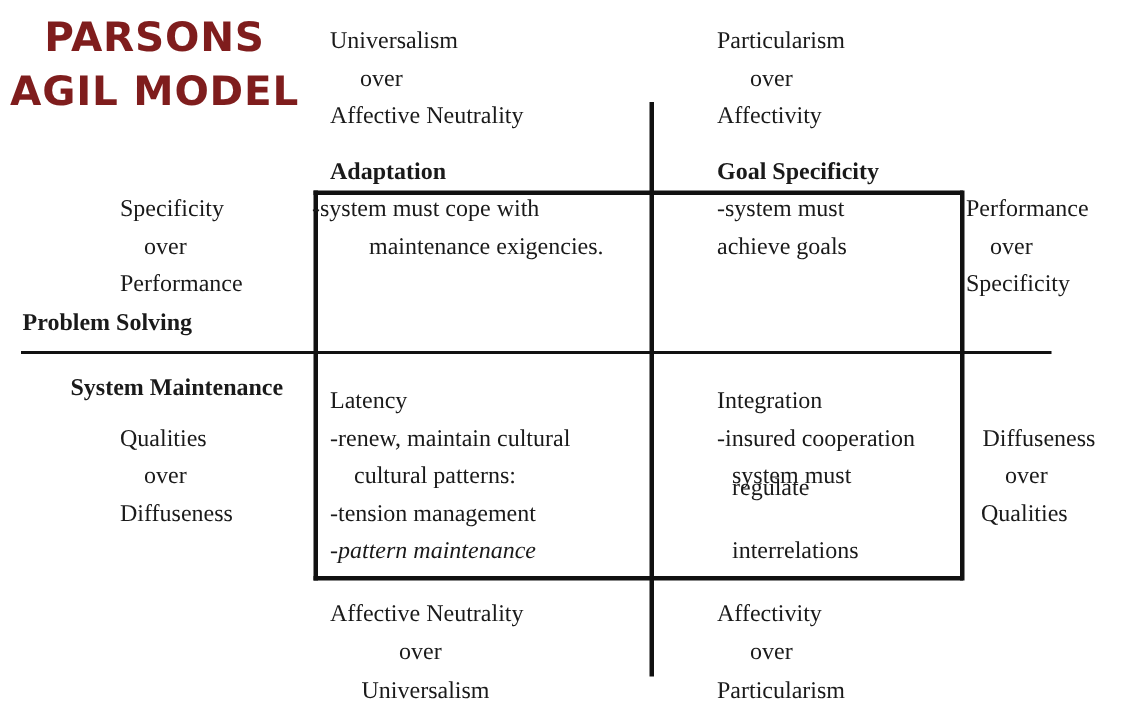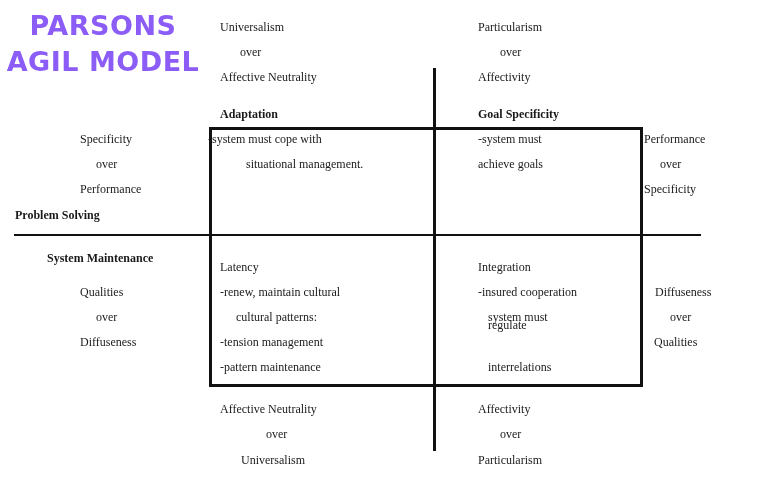--- a/index.html
+++ b/index.html
@@ -1,23 +1,23 @@
 <!DOCTYPE html>
 <html><head>
 <meta charset="utf-8">
 <style>
   html, body { margin:0; padding:0; background:#ffffff; }
   body { width:762px; height:480px; position:relative; overflow:hidden; color:#111; }
   .title {
     position:absolute; left:0; width:206px; text-align:center;
     font-family:"DejaVu Sans", sans-serif; font-weight:bold; font-size:27px; letter-spacing:0.5px;
-    color:#8b5cf6; line-height:36px;
+    color:#7f1d1d; line-height:36px;
   }
   .t {
-    position:absolute; font-family:"Liberation Serif", serif; font-size:12px;
+    position:absolute; font-family:"Liberation Serif", serif; font-size:16px;
     line-height:25px; white-space:pre; color:#1a1a1a;
   }
   .b { font-weight:bold; }
   .line { position:absolute; background:#111; }
 </style>
 </head>
 <body>
 
 <div class="title" style="top:8px;">PARSONS</div>
 <div class="title" style="top:44px;">AGIL MODEL</div>
@@ -34,21 +34,21 @@
 <div class="t" style="left:220px; top:65px;">Affective Neutrality</div>
 
 <div class="t" style="left:478px; top:15px;">Particularism</div>
 <div class="t" style="left:500px; top:40px;">over</div>
 <div class="t" style="left:478px; top:65px;">Affectivity</div>
 
 <div class="t b" style="left:220px; top:102px;">Adaptation</div>
 <div class="t b" style="left:478px; top:102px;">Goal Specificity</div>
 
 <div class="t" style="left:208px; top:127px;">-system must cope with</div>
-<div class="t" style="left:246px; top:152px;">situational management.</div>
+<div class="t" style="left:246px; top:152px;">maintenance exigencies.</div>
 
 <div class="t" style="left:478px; top:127px;">-system must</div>
 <div class="t" style="left:478px; top:152px;">achieve goals</div>
 
 <div class="t" style="left:80px; top:127px;">Specificity</div>
 <div class="t" style="left:96px; top:152px;">over</div>
 <div class="t" style="left:80px; top:177px;">Performance</div>
 <div class="t b" style="left:15px; top:203px;">Problem Solving</div>
 
 <div class="t" style="left:644px; top:127px;">Performance</div>
@@ -57,21 +57,21 @@
 
 <div class="t b" style="left:15px; top:246px;margin-left:32px;">System Maintenance</div>
 <div class="t" style="left:80px; top:280px;">Qualities</div>
 <div class="t" style="left:96px; top:305px;">over</div>
 <div class="t" style="left:80px; top:330px;">Diffuseness</div>
 
 <div class="t" style="left:220px; top:255px;">Latency</div>
 <div class="t" style="left:220px; top:280px;">-renew, maintain cultural</div>
 <div class="t" style="left:236px; top:305px;">cultural patterns:</div>
 <div class="t" style="left:220px; top:330px;">-tension management</div>
-<div class="t" style="left:220px; top:355px;">-pattern maintenance</div>
+<div class="t" style="left:220px; top:355px;font-style:italic;">-pattern maintenance</div>
 
 <div class="t" style="left:478px; top:255px;text-align:center;">Integration</div>
 <div class="t" style="left:478px; top:280px;text-align:right;">-insured cooperation</div>
 <div class="t" style="left:488px; top:305px;">system must</div>
 <div class="t" style="left:488px; top:313px;">regulate</div>
 <div class="t" style="left:488px; top:355px;">interrelations</div>
 
 <div class="t" style="left:655px; top:280px;">Diffuseness</div>
 <div class="t" style="left:670px; top:305px;">over</div>
 <div class="t" style="left:654px; top:330px;">Qualities</div>

